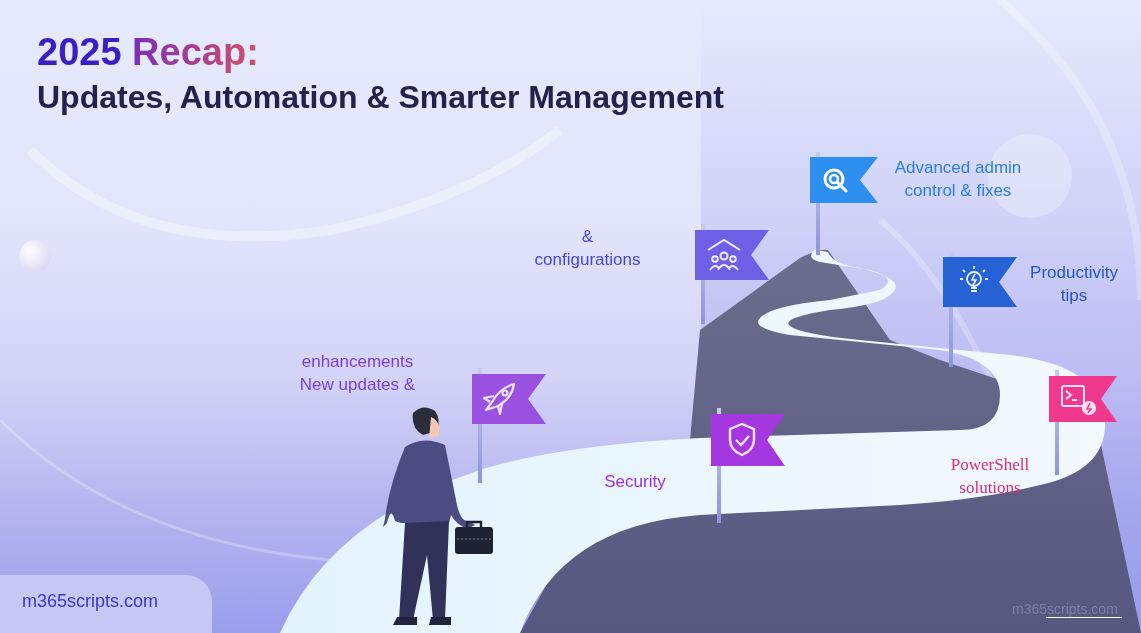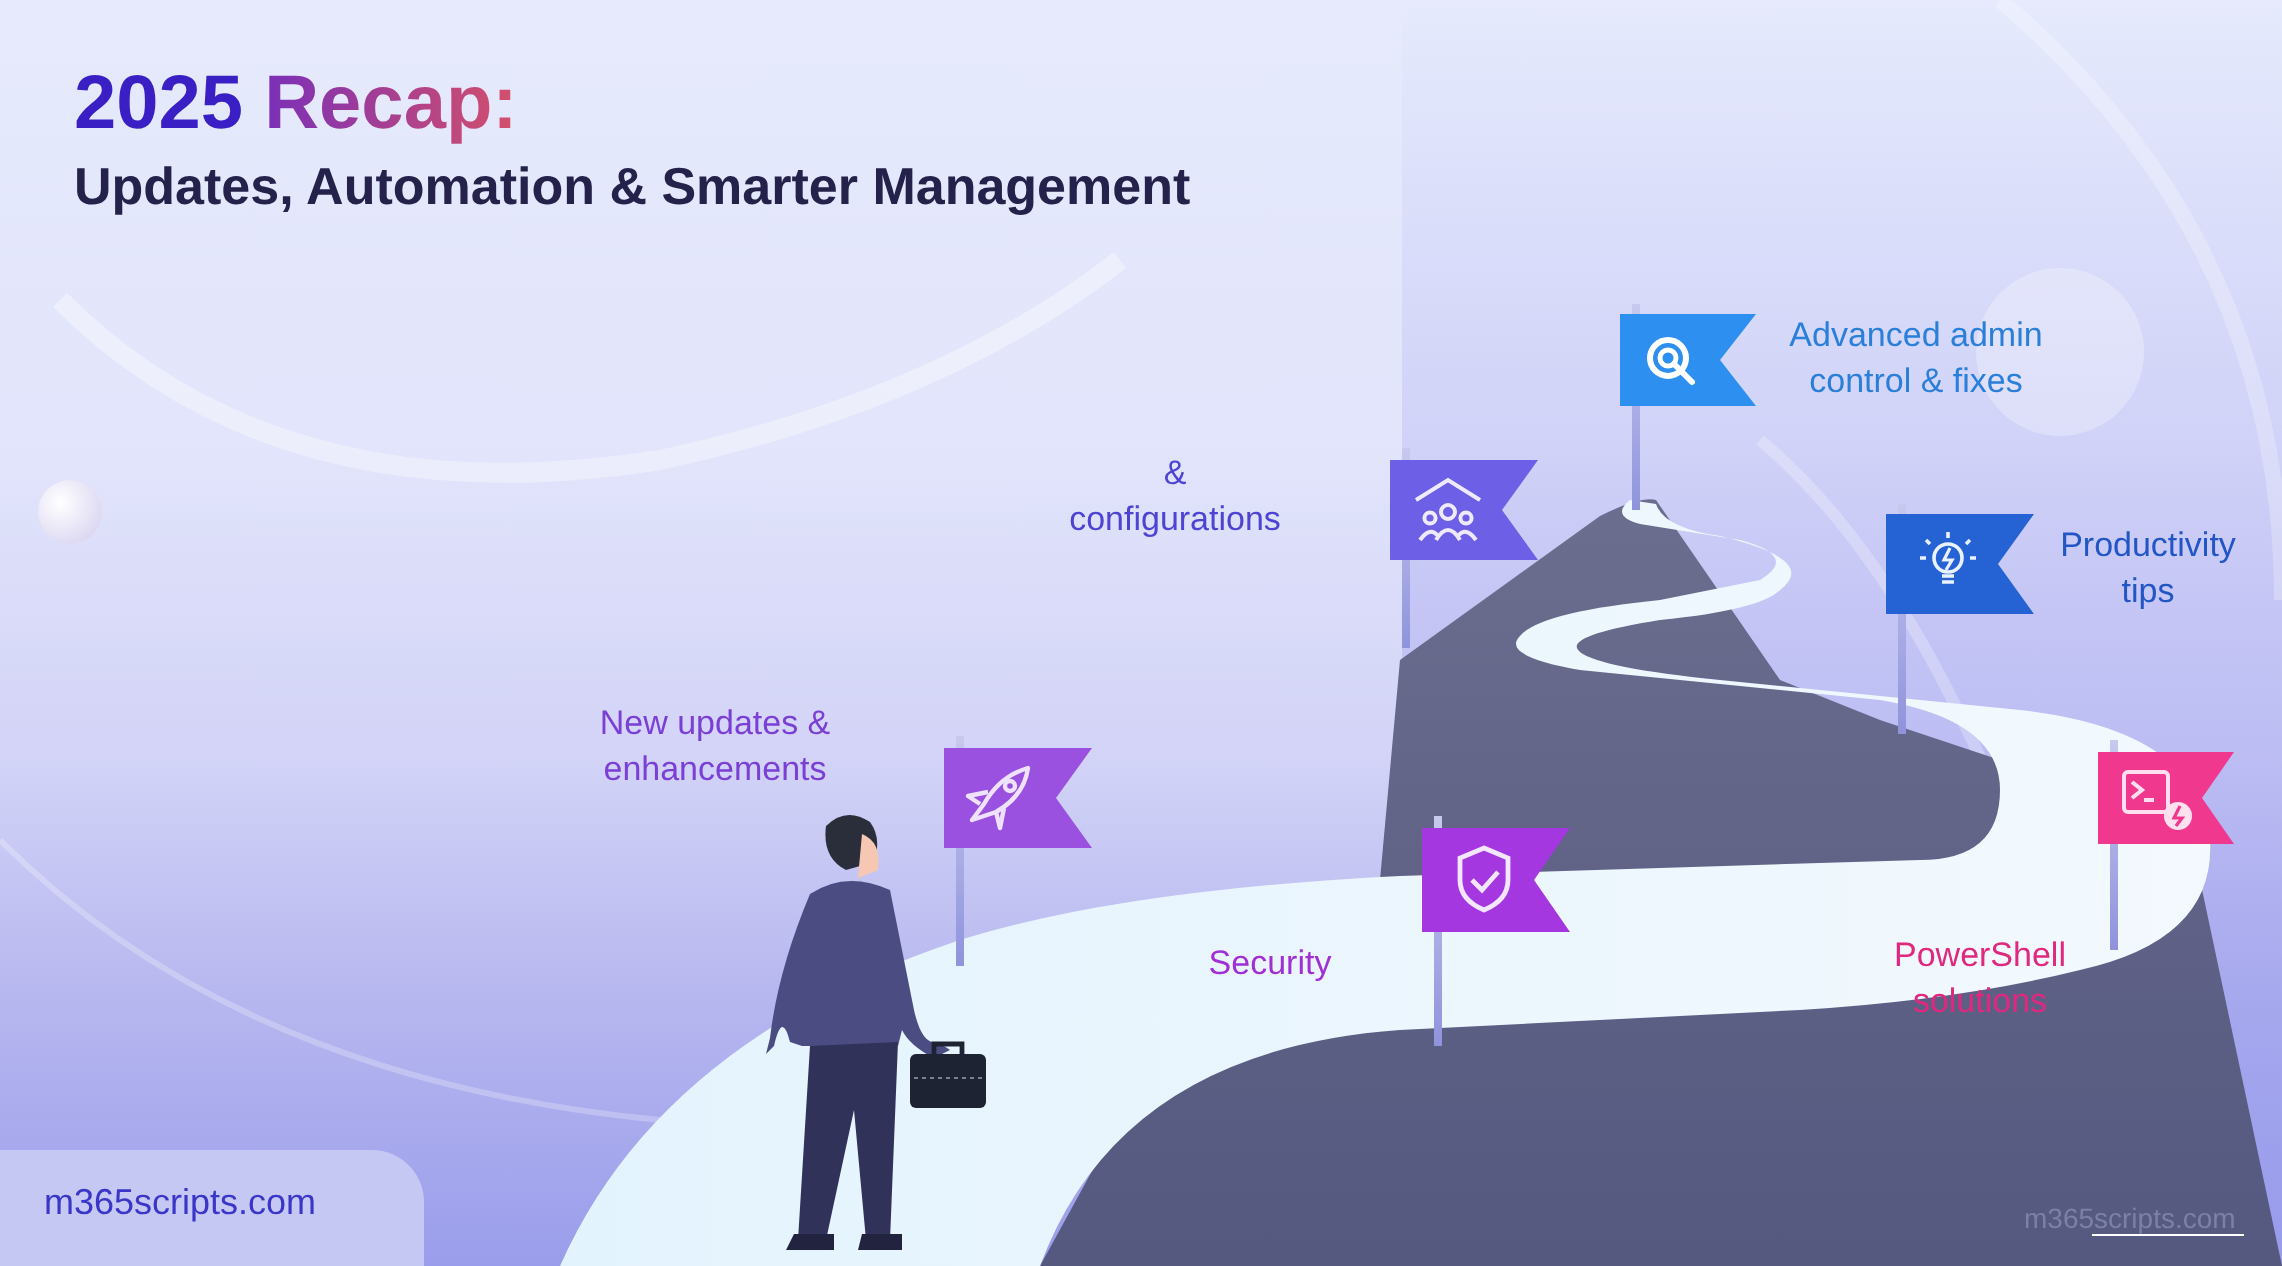--- a/index.html
+++ b/index.html
@@ -6,21 +6,21 @@
   body{width:1141px;height:633px;overflow:hidden;font-family:"Liberation Sans","DejaVu Sans",sans-serif;}
   .canvas{position:relative;width:1141px;height:633px;overflow:hidden;
     background:linear-gradient(180deg,#e6eafc 0%,#e2e5fb 35%,#d2d3f7 60%,#b5b5ef 80%,#9a9deb 100%);}
   .canvas::before{content:"";position:absolute;right:-80px;top:0;width:520px;height:633px;
     background:linear-gradient(180deg,rgba(190,190,245,0.0) 0%,rgba(170,170,240,0.55) 60%,rgba(150,155,235,0.8) 100%);}
   .bg-svg{position:absolute;left:0;top:0;}
   .title{position:absolute;left:37px;top:30px;margin:0;font-weight:bold;line-height:1.2;}
   .title .l1{font-size:38px;display:block;}
   .title .l1 .yr{color:#3a1fc4;}
   .title .l1 .rc{background:linear-gradient(90deg,#7a2fb8,#d5506a);-webkit-background-clip:text;background-clip:text;color:transparent;}
-  .title .l2{font-size:26px;display:block;color:#24214a;margin-top:2px;}
+  .title .l2{font-size:32px;display:block;color:#24214a;margin-top:2px;}
   .label{position:absolute;text-align:center;font-size:17px;line-height:23px;}
   .flag{position:absolute;}
   .pole{position:absolute;width:4px;background:linear-gradient(180deg,#c7c9ee,#8f93dc);}
   .footer-pill{position:absolute;left:0;top:575px;width:212px;height:58px;background:#c6c8f4;border-top-right-radius:26px;}
   .footer-text{position:absolute;left:22px;top:16px;font-size:18px;color:#3a36c8;}
   .watermark{position:absolute;left:1012px;top:601px;font-size:14px;color:#7a80a8;}
   .wm-line{position:absolute;left:1046px;top:617px;width:76px;height:1px;background:#fff;}
 </style>
 </head>
 <body>
@@ -54,22 +54,22 @@
 
     <path d="M280 633 Q330 520 480 470 Q560 445 700 438 L960 430 Q1000 430 1000 395 Q1000 360 940 350 L790 335 Q750 328 760 318 Q770 306 830 300 L880 290 Q900 278 870 270 L820 262 Q805 258 815 250 L828 252 Q832 264 860 268 Q910 280 890 295 Q880 305 830 310 Q780 318 790 326 Q800 334 860 340 L1010 355 Q1100 365 1105 420 Q1108 470 1040 485 Q980 500 900 505 L700 515 Q560 525 520 633 Z" fill="url(#road)"></path>
   </svg>
 
   <h1 class="title">
     <span class="l1"><span class="yr">2025</span> <span class="rc">Recap:</span></span>
     <span class="l2">Updates, Automation &amp; Smarter Management</span>
   </h1>
 
   <div class="label" style="left:280px;top:350px;width:155px;color:#7b3fd6;">
+    <div>enhancements</div>
     <div>New updates &amp;</div>
-    <div>enhancements</div>
   </div>
   <div class="pole" style="left:478px;top:368px;height:115px;"></div>
   <svg class="flag" style="left:472px;top:374px;" width="76" height="50">
     <path d="M0 0 H74 L56 25 L74 50 H0 Z" fill="#9b51e0"></path>
     <g fill="none" stroke="#eee2ff" stroke-width="2.2" stroke-linejoin="round">
       <path d="M14 36 L20 28 Q28 14 42 10 Q40 24 26 32 Z"></path>
       <circle cx="33" cy="19" r="2.5"></circle>
       <path d="M18 28 L12 24 L22 22"></path>
         <path d="M26 32 L28 40 L30 30"></path>
     </g>
@@ -137,21 +137,21 @@
   <div class="pole" style="left:1055px;top:370px;height:105px;"></div>
   <svg class="flag" style="left:1049px;top:376px;" width="70" height="46">
     <path d="M0 0 H68 L52 23 L68 46 H0 Z" fill="#f0388f"></path>
     <g fill="none" stroke="#ffe0ef" stroke-width="2">
       <rect x="13" y="10" width="22" height="20" rx="2"></rect>
       <path d="M17 15 L22 19 L17 23 M23 24 H28"></path>
     </g>
     <circle cx="40" cy="32" r="7" fill="#ffe0ef"></circle>
     <path d="M41 27 L38 33 H42 L39 37" stroke="#f0388f" stroke-width="1.6" fill="none"></path>
   </svg>
-  <div class="label" style="left:935px;top:466px;width:110px;color:#e0287f;">
+  <div class="label" style="left:935px;top:453px;width:110px;color:#e0287f;font-family:Liberation Serif, serif;">
     <div>PowerShell</div>
     <div>solutions</div>
   </div>
 
   <svg style="position:absolute;left:383px;top:405px;" width="115" height="225" viewBox="0 0 115 225">
     <path d="M30 8 Q40 -2 52 6 Q58 14 54 26 L40 30 Q28 24 30 8 Z" fill="#2a2e3a"></path>
     <path d="M48 12 Q58 16 56 30 L46 34 Z" fill="#f6c7b2"></path>
     <path d="M22 42 Q40 30 62 40 L74 100 Q78 118 86 116 L92 120 L84 124 Q72 118 68 110 L66 118 L18 118 L12 116 Q8 100 4 118 L0 122 L2 114 Q6 80 22 42 Z" fill="#4b4c82"></path>
     <path d="M22 118 L66 116 L62 215 L50 215 L44 150 L30 215 L16 215 Z" fill="#30325a"></path>
     <path d="M14 212 H34 V220 H10 Z M48 212 H68 V220 H46 Z" fill="#22243f"></path>

